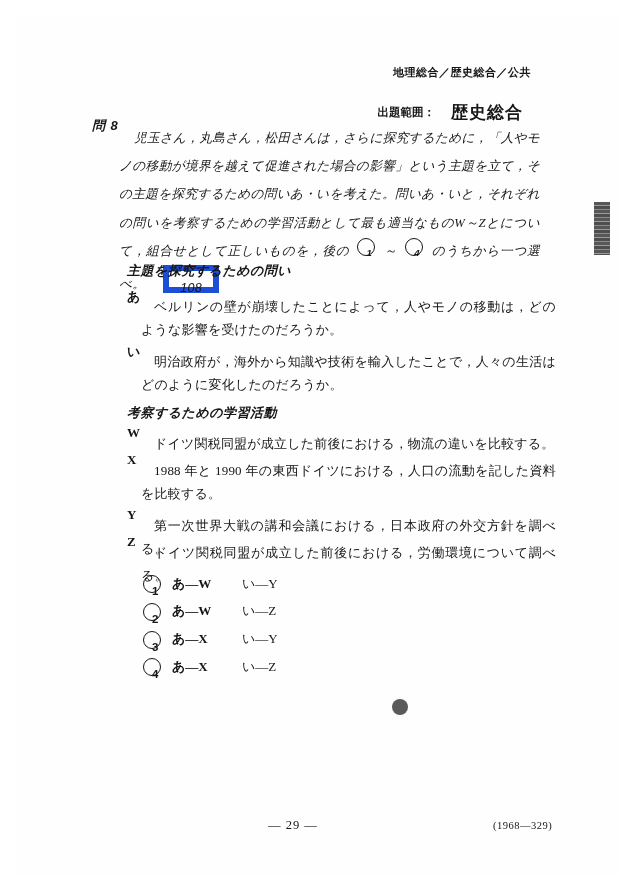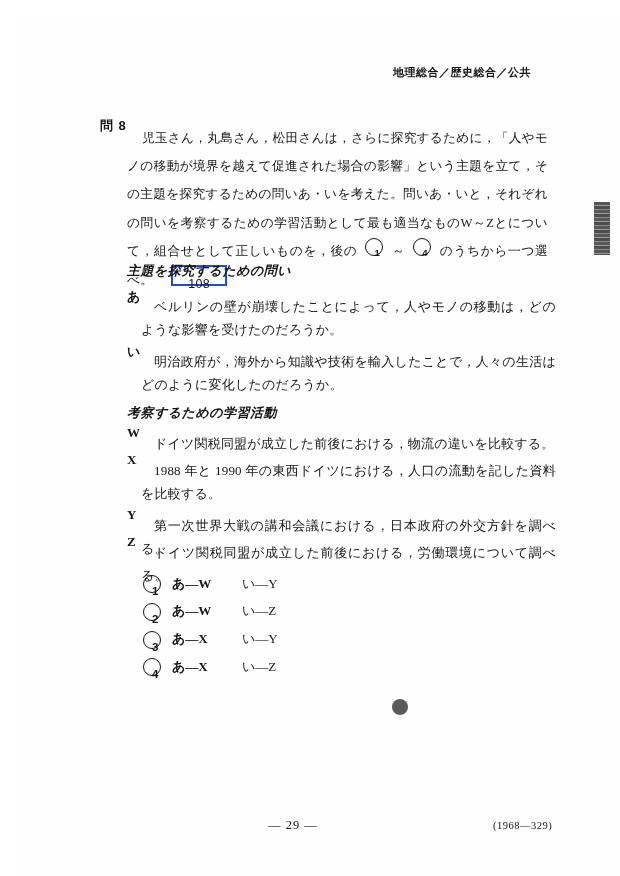--- a/index.html
+++ b/index.html
@@ -8,24 +8,24 @@
   .sheet { position:relative; width:620px; height:876px; background:#fefefe; overflow:hidden; }
 
   
   .header { position:absolute; top:33px; right:89px; text-align:right; }
   .header .line1 { font-family:"Liberation Sans","DejaVu Sans",sans-serif; font-weight:bold; font-size:11px; letter-spacing:0.5px; }
   .header .line2 { margin-top:5px; font-family:"Liberation Sans","DejaVu Sans",sans-serif; font-weight:bold; }
   .header .range-label { font-size:11.5px; vertical-align:2px; }
   .header .range-value { font-size:17px; letter-spacing:1px; }
 
   
-  .question { position:absolute; left:76px; top:92px; width:472px; }
+  .question { position:absolute; left:68px; top:92px; width:472px;font-style:italic; }
   .qnum { position:absolute; left:0; top:1px; font-family:"Liberation Sans","DejaVu Sans",sans-serif; font-weight:bold; font-size:13px; letter-spacing:1px; }
   .qbody { padding-left:27px; text-indent:7px; text-align:justify; line-height:28.2px; font-size:12.7px; letter-spacing:0.2px; }
-  .answer-box { display:inline-block; border:2px solid #1d4ed8; width:56px; height:21px; line-height:18px; text-align:center;
+  .answer-box { display:inline-block; border:6px solid #1d4ed8; width:56px; height:21px; line-height:18px; text-align:center;
                 font-family:"Liberation Sans","DejaVu Sans",sans-serif; font-size:12.5px; margin-left:10px; vertical-align:-4px; text-indent:0; }
 
   
   .circ { display:inline-block; width:13px; height:13px; border:1.2px solid #161616; border-radius:50%;
           text-align:center; line-height:12px; font-size:9.5px; font-weight:bold;
           font-family:"Liberation Sans","DejaVu Sans",sans-serif; text-indent:0; vertical-align:-1.5px; }
   .opt-row .circ { width:16px; height:16px; line-height:15px; font-size:11.5px; vertical-align:middle; }
 
   
   .sec-heading { position:absolute; left:103px; font-family:"Liberation Sans","DejaVu Sans",sans-serif; font-weight:bold; font-size:13px; letter-spacing:0.5px;font-style:italic; }
@@ -53,20 +53,23 @@
                  background:repeating-linear-gradient(to bottom,#3a3a3a 0 3px,#8a8a8a 3px 4px,#2f2f2f 4px 7px,#777 7px 8px); opacity:0.85; }
   .speck { position:absolute; left:376px; top:683px; width:3px; height:3px; background:#5a5a5a; border-radius:50%; }
 </style>
 </head>
 <body>
 
 <div class="sheet">
 
   <div class="header">
     <div class="line1">地理総合／歴史総合／公共</div>
+    <div class="line2">
+      <span class="range-label">出題範囲：</span><span class="range-value">歴史総合</span>
+    </div>
   </div>
 
   <div class="question">
     <span class="qnum">問 8</span>
     <p class="qbody"><span>児玉さん，丸島さん，松田さんは，さらに探究するために，「人やモノの移動が境界を越えて促進された場合の影響」という主題を立て，その主題を探究するための問いあ・いを考えた。問いあ・いと，それぞれの問いを考察するための学習活動として最も適当なものW～Zとについて，組合せとして正しいものを，後の</span><span class="circ">1</span><span>～</span><span class="circ">4</span><span>のうちから一つ選べ。</span><span class="answer-box">108</span></p>
   </div>
 
   <div class="sec-heading" style="top:238px;">主題を探究するための問い</div>
 
   <div class="h-item" style="top:263px;">

